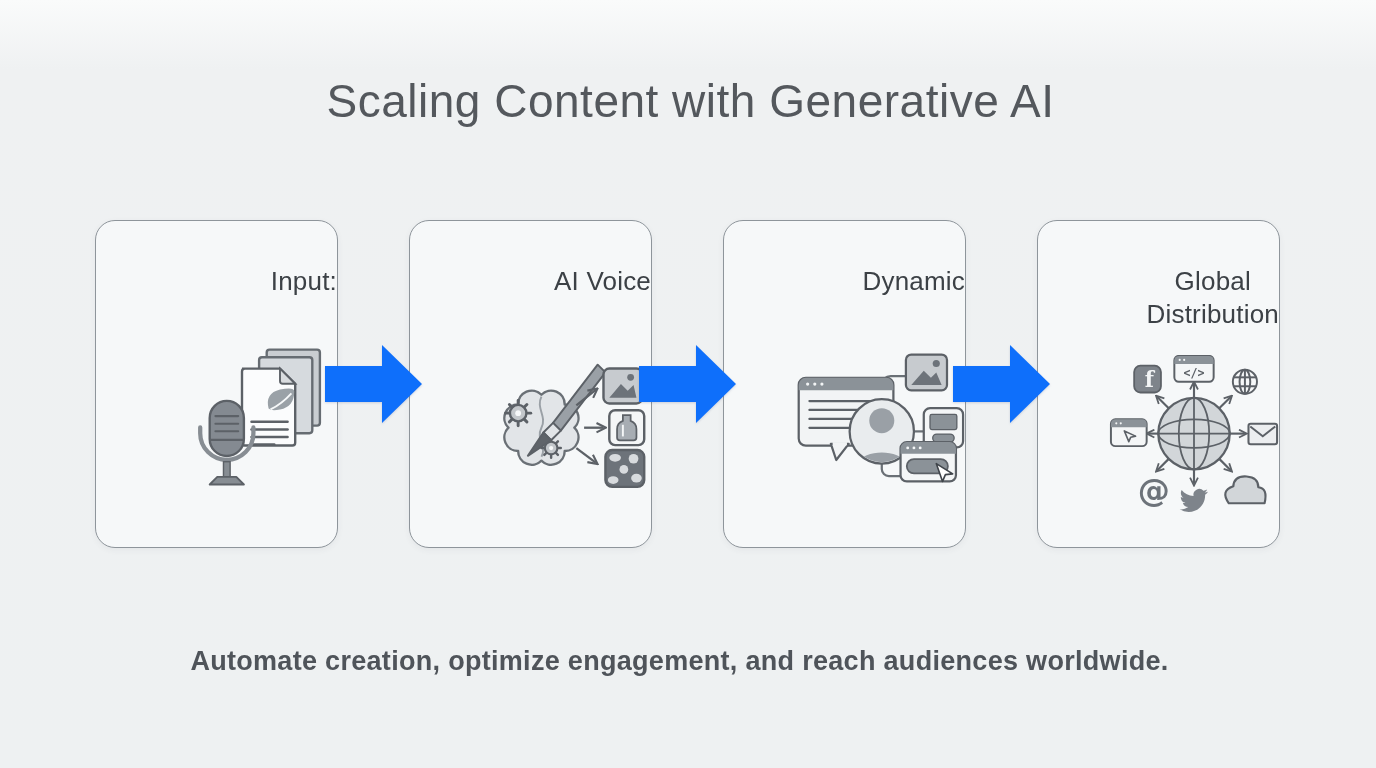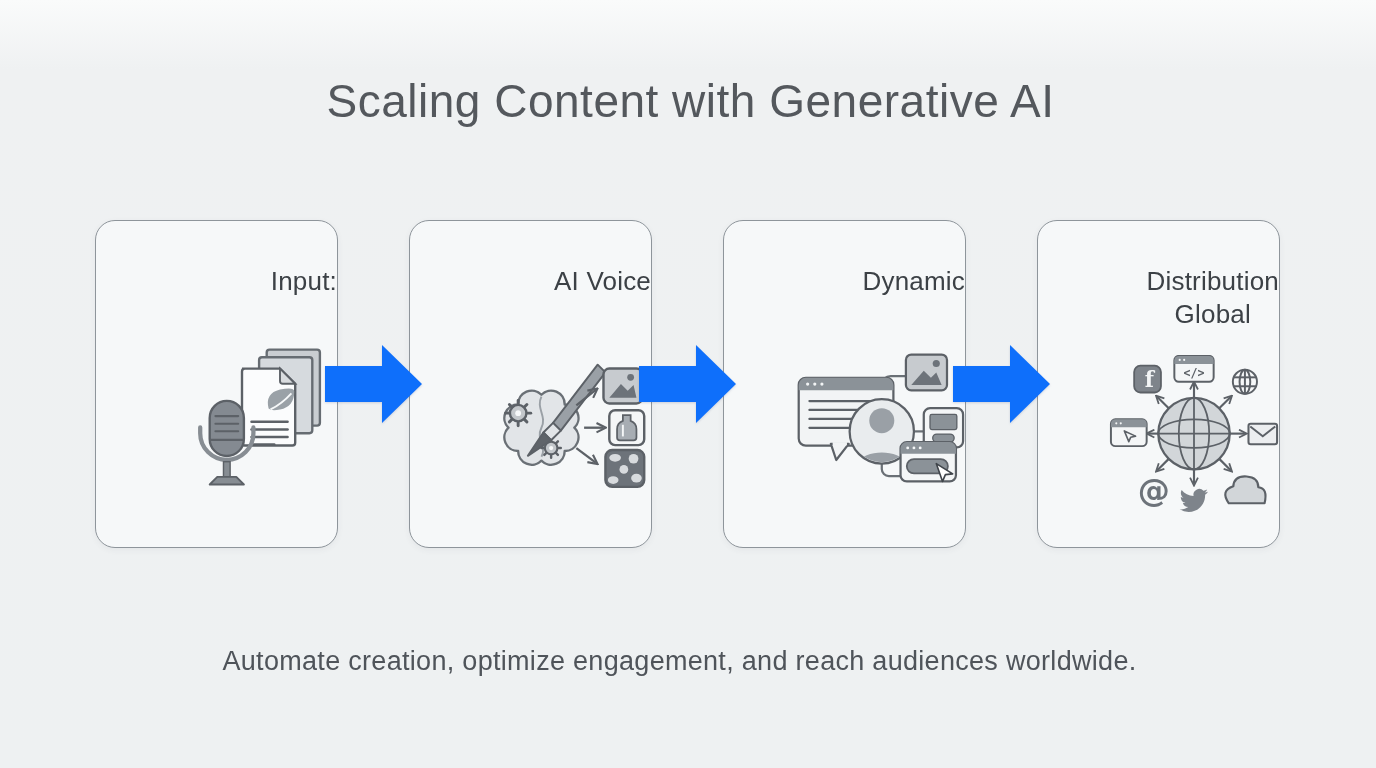--- a/index.html
+++ b/index.html
@@ -40,21 +40,21 @@
   }
   .flow-arrow{
     flex:0 0 71px;display:flex;align-items:center;justify-content:center;
   }
   .flow-arrow svg{
     flex:none;margin:0 -13px;position:relative;z-index:3;
     filter:drop-shadow(0 1px 1px rgba(40,60,120,0.18));
   }
   .caption{
     position:absolute;top:646px;left:0;right:17px;
-    text-align:center;font-size:27px;font-weight:400;
+    text-align:center;font-size:27px;font-weight:700;
     color:var(--caption-text,#4f545a);letter-spacing:0.3px;
   }
   svg{display:block;}
 </style>
 </head>
 <body>
 
 <div class="stage">
 
   <div class="page-title">Scaling Content with Generative AI</div>
@@ -242,22 +242,22 @@
     </div>
 
     <div class="flow-arrow">
       <svg width="97" height="78" viewBox="0 0 97 78">
         <polygon points="0,21 57,21 57,0 97,39 57,78 57,57 0,57" fill="#0e6ffb"></polygon>
       </svg>
     </div>
 
     <div class="card">
       <div class="card-heading">
+        <div>Global</div>
         <div>Distribution</div>
-        <div>Global</div>
       </div>
       <div class="icon-wrap">
         <svg width="170" height="159" viewBox="0 0 190 178">
           <defs>
             <marker id="ah4" viewBox="0 0 10 10" refX="7" refY="5" markerWidth="4.6" markerHeight="4.6" orient="auto-start-reverse">
               <path d="M1 1 L9 5 L1 9" fill="none" stroke="#5c6167" stroke-width="1.8"></path>
             </marker>
           </defs>
           <g>
             <circle cx="95" cy="88" r="40" fill="#d2d6d9" stroke="#5c6167" stroke-width="2.5"></circle>

